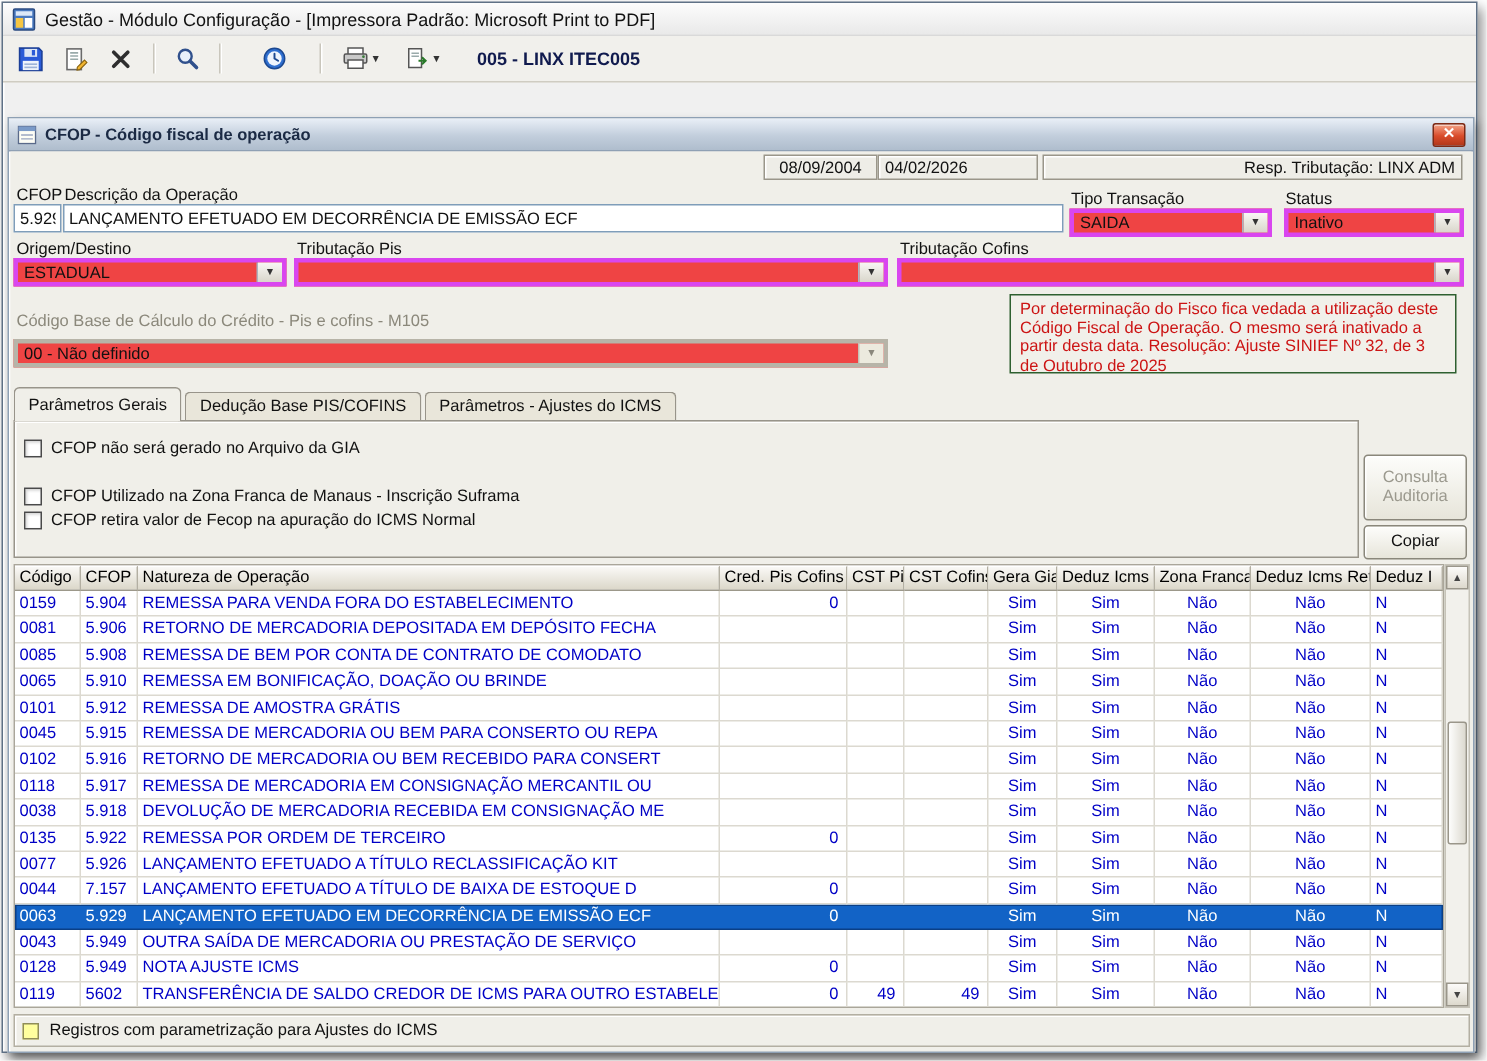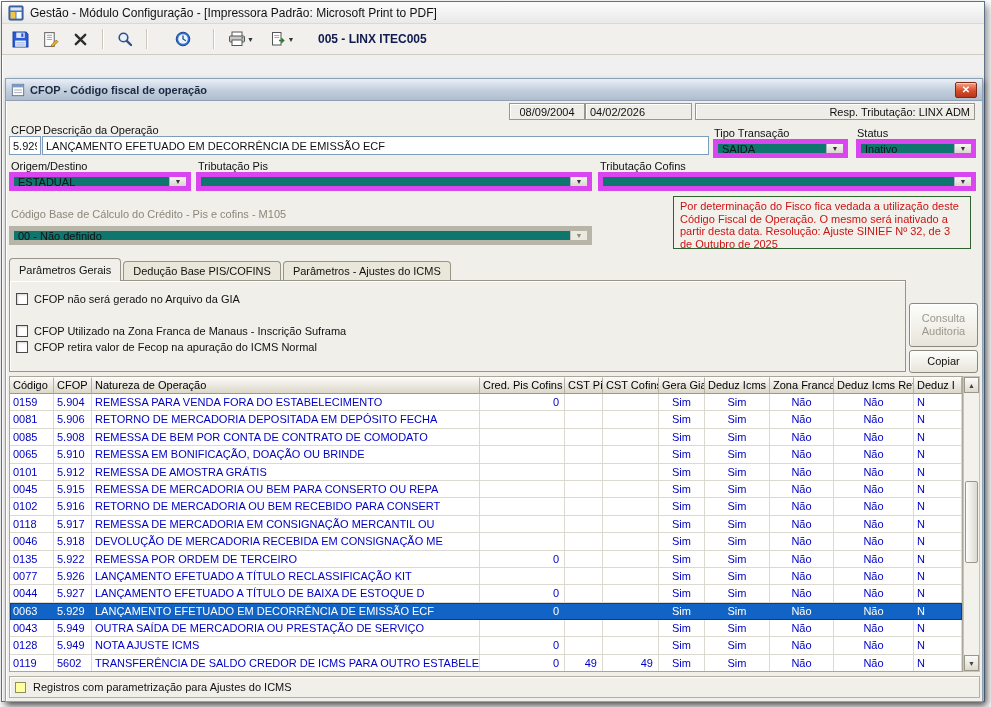--- a/index.html
+++ b/index.html
@@ -45,21 +45,21 @@
 
   .panelbox { position:absolute; height:17px; border:1px solid #9a968a;
     background:#eeede7; box-shadow: inset 1px 1px 0 #fff; font-size:11px; color:#111;
     display:flex; align-items:center; padding:4px 4px; white-space:nowrap; overflow:hidden; }
   .lbl { position:absolute; font-size:11px; color:#111; white-space:nowrap; }
   .lbl.dim { color:#8b887b; }
 
   .tbox { position:absolute; height:19px; background:#fff; border:1px solid #7f9db9;
     font-family:"Liberation Sans",sans-serif; font-size:11px; color:#111; padding:0 3px; }
 
-  .combo { position:absolute; height:19px; background:#0f766e; border:5px solid #d946ef;
+  .combo { position:absolute; height:19px; background:#ef4444; border:3px solid #d946ef;
     display:flex; align-items:stretch; font-size:11px; color:#111; }
   .combo .txt { flex:1; display:flex; align-items:center; padding:0 4px;
     white-space:nowrap; overflow:hidden; }
   .combo .cbtn { width:17px; background:linear-gradient(#f8f7f4,#d9d6cb);
     border-left:1px solid #aab4bf; display:flex; align-items:center; justify-content:center;
     font-size:7px; color:#333; }
   .combo.flat { border-color:#b7b4a8; }
   .combo.flat .cbtn { background:#eceade; color:#8a877b; border-left-color:#c4c1b5; }
 
   .warn { position:absolute; left:666px; top:95px; width:298px; height:53px;
@@ -417,21 +417,21 @@
                   <div class="gc a-r"></div>
                   <div class="gc a-r"></div>
                   <div class="gc a-r"></div>
                   <div class="gc a-c">Sim</div>
                   <div class="gc a-c">Sim</div>
                   <div class="gc a-c">Não</div>
                   <div class="gc a-c">Não</div>
                   <div class="gc a-l">N</div>
                 </div>
                 <div class="grow">
-                  <div class="gc a-l">0046</div>
+                  <div class="gc a-l">0038</div>
                   <div class="gc a-l">5.918</div>
                   <div class="gc a-l">DEVOLUÇÃO DE MERCADORIA RECEBIDA EM CONSIGNAÇÃO ME</div>
                   <div class="gc a-r"></div>
                   <div class="gc a-r"></div>
                   <div class="gc a-r"></div>
                   <div class="gc a-c">Sim</div>
                   <div class="gc a-c">Sim</div>
                   <div class="gc a-c">Não</div>
                   <div class="gc a-c">Não</div>
                   <div class="gc a-l">N</div>
@@ -457,21 +457,21 @@
                   <div class="gc a-r"></div>
                   <div class="gc a-r"></div>
                   <div class="gc a-c">Sim</div>
                   <div class="gc a-c">Sim</div>
                   <div class="gc a-c">Não</div>
                   <div class="gc a-c">Não</div>
                   <div class="gc a-l">N</div>
                 </div>
                 <div class="grow">
                   <div class="gc a-l">0044</div>
-                  <div class="gc a-l">5.927</div>
+                  <div class="gc a-l">7.157</div>
                   <div class="gc a-l">LANÇAMENTO EFETUADO A TÍTULO DE BAIXA DE ESTOQUE D</div>
                   <div class="gc a-r">0</div>
                   <div class="gc a-r"></div>
                   <div class="gc a-r"></div>
                   <div class="gc a-c">Sim</div>
                   <div class="gc a-c">Sim</div>
                   <div class="gc a-c">Não</div>
                   <div class="gc a-c">Não</div>
                   <div class="gc a-l">N</div>
                 </div>

